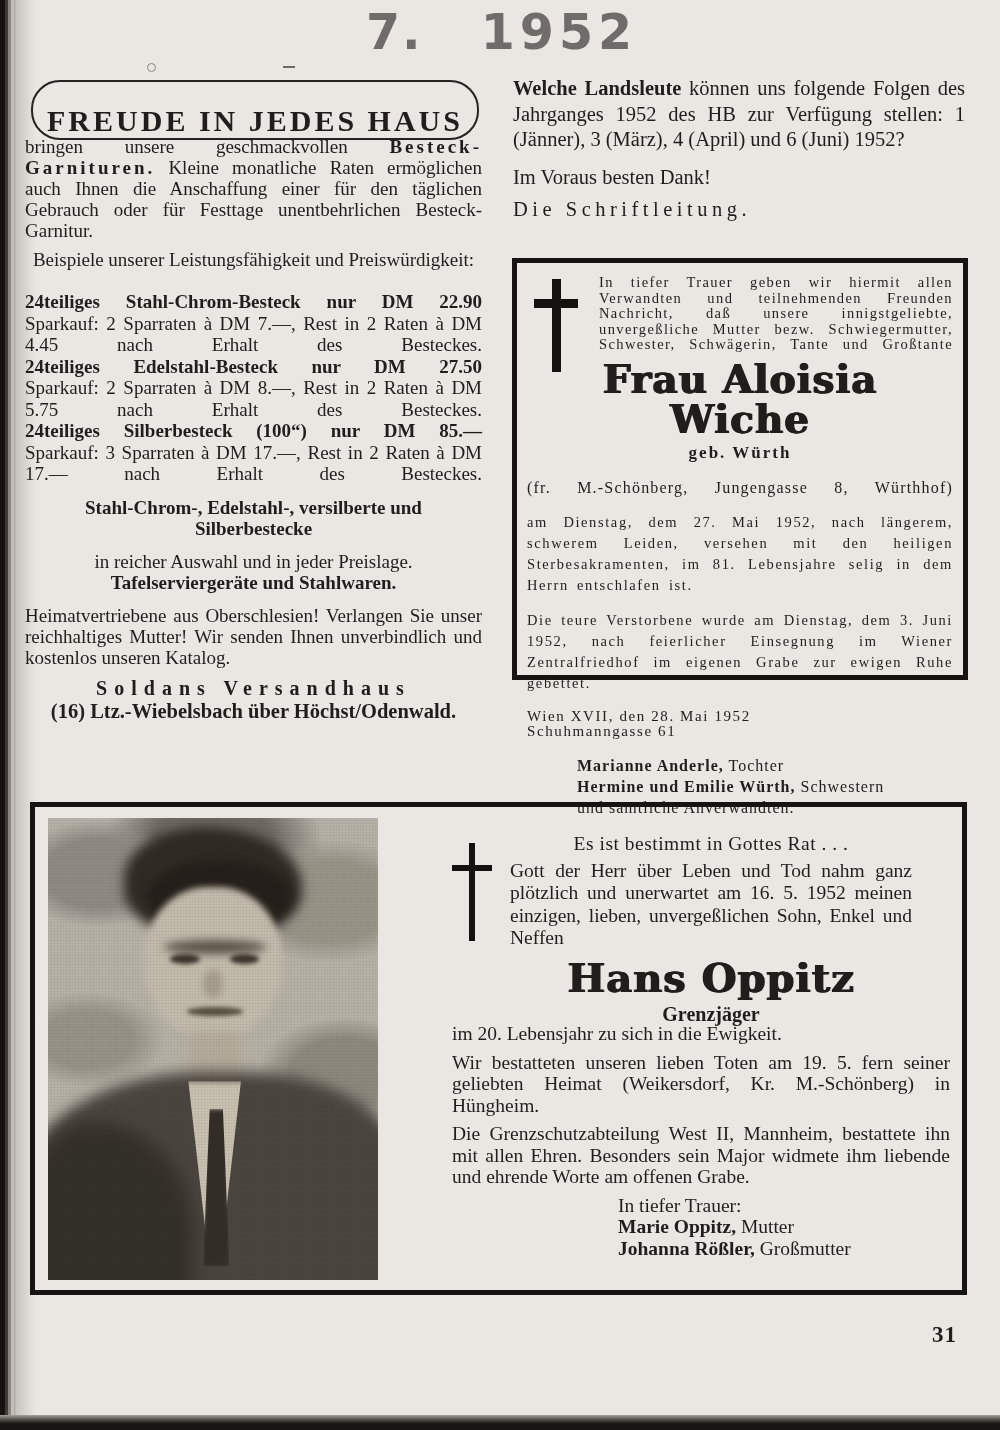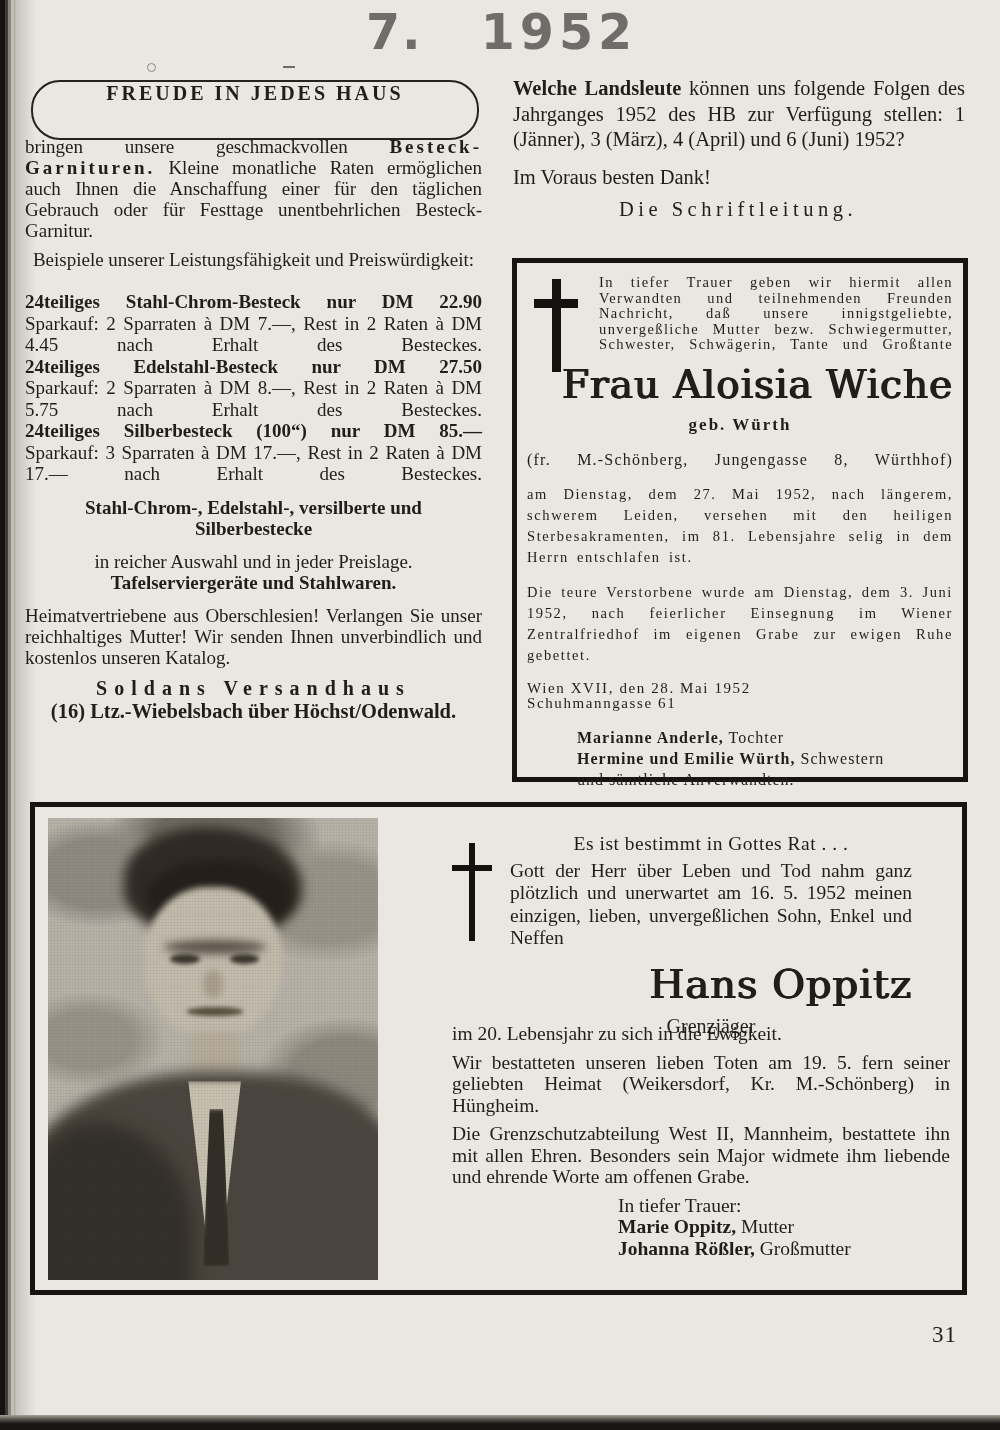--- a/index.html
+++ b/index.html
@@ -29,22 +29,22 @@
   .stamp{
     position:absolute;left:366px;top:4px;
     font-family:"DejaVu Sans", sans-serif;font-weight:bold;
     font-size:49px;color:#6f6d6a;letter-spacing:2px;white-space:nowrap;
   }
   .stamp .yr{margin-left:58px;letter-spacing:5px;}
   
   .banner{
     position:absolute;left:31px;top:80px;width:444px;height:56px;
     border:2px solid #25231f;border-radius:29px;
-    display:flex;align-items:flex-start;justify-content:center;
-    font-weight:bold;font-size:20px;letter-spacing:3px;
+    display:flex;align-items:flex-end;justify-content:center;
+    font-weight:bold;font-size:30px;letter-spacing:3px;
   }
   
   .col-left{position:absolute;left:25px;top:136px;width:457px;font-size:19px;line-height:21px;}
   .col-left p{margin:0;}
   .justify{text-align:justify;}
   .jl{text-align:justify;text-align-last:justify;}
   .center{text-align:center;}
   b{font-weight:bold;}
   .sp1{letter-spacing:3px;font-weight:bold;}
   .head-sm{margin-top:8px !important;}
@@ -52,63 +52,63 @@
   .range-head{margin-top:12px !important;font-weight:bold;}
   .range-sub{margin-top:12px !important;}
   .range-sub2{font-weight:bold;}
   .catalog{margin-top:12px !important;}
   .company{margin-top:10px !important;font-weight:bold;letter-spacing:7px;font-size:20px;}
   .address{margin-top:2px !important;font-weight:bold;font-size:20.5px;}
 
   .col-right{position:absolute;left:513px;top:76px;width:452px;font-size:20.5px;line-height:25.5px;}
   .col-right p{margin:0;}
   .thanks{margin-top:12px !important;}
-  .schrift{margin-top:7px !important;text-align:center;letter-spacing:4.5px;padding-right:2px;}
+  .schrift{margin-top:7px !important;text-align:left;letter-spacing:4.5px;padding-right:2px;}
 
   
   .obit1{
-    position:absolute;left:512px;top:258px;width:456px;height:524px;
+    position:absolute;left:512px;top:258px;width:456px;height:422px;
     border:5px solid #161411;box-sizing:border-box;
     padding:12px 10px 0 10px;
   }
   .obit1 .intro{
     margin:0 0 0 72px;width:354px;
     font-size:14.5px;line-height:15.5px;letter-spacing:1.4px;word-spacing:3px;
   }
   .cross{position:absolute;}
   .cross .v{position:absolute;background:#14120f;}
   .cross .h{position:absolute;background:#14120f;}
   .cross1{left:17px;top:16px;width:44px;height:93px;}
   .cross1 .v{left:18px;top:0;width:9px;height:93px;}
   .cross1 .h{left:0;top:20px;width:44px;height:9px;}
   .obit-name{
-    text-align:right;margin:6px 0 0 0;
-    font-family:"DejaVu Serif", serif;font-weight:normal;
-    font-size:39px;line-height:52px;letter-spacing:1px;
+    text-align:center;margin:6px 0 0 0;
+    font-family:"DejaVu Serif", serif;font-weight:bold;
+    font-size:39px;line-height:40px;letter-spacing:1px;
     text-shadow:1px 0 0 currentColor,-0.6px 0 0 currentColor;
   }
   .obit1 .maiden{margin-top:5px;text-align:center;font-weight:bold;font-size:17px;line-height:18px;letter-spacing:2px;}
   .obit1 .origin{margin-top:7px;text-align:justify;text-align-last:justify;font-size:16px;line-height:17px;letter-spacing:1.2px;}
   .obit1 .para{margin-top:13px;font-size:14.5px;line-height:21px;letter-spacing:1.6px;word-spacing:3px;text-align:justify;}
   .obit1 .place{margin-top:14px;font-size:15px;line-height:15.5px;letter-spacing:1.6px;}
   .obit1 .mourners{margin:13px 0 0 50px;font-size:16px;line-height:21px;letter-spacing:1px;}
 
   .obit2{
     position:absolute;left:30px;top:802px;width:937px;height:493px;
     border:5px solid #161411;box-sizing:border-box;
   }
   .cross2{left:417px;top:36px;width:40px;height:98px;}
   .cross2 .v{left:17px;top:0;width:6px;height:98px;}
   .cross2 .h{left:0;top:22px;width:40px;height:6px;}
   .obit2-upper{position:absolute;left:475px;top:26px;width:402px;font-size:19.5px;line-height:22.5px;}
   .obit2-upper p{margin:0;}
   .obit2-upper .motto{text-align:center;letter-spacing:.5px;}
   .obit2-upper .intro2{margin-top:4px;text-align:justify;text-align-last:justify;}
   .obit2-upper .obit-name{margin-top:8px;font-size:40px;}
-  .obit2-upper .rank{margin-top:5px;text-align:center;font-weight:normal;font-size:20px;}
+  .obit2-upper .rank{margin-top:5px;text-align:center;font-weight:bold;font-size:20px;}
   .obit2-lower{position:absolute;left:417px;top:216px;width:498px;font-size:19.5px;line-height:21.5px;}
   .obit2-lower p{margin:0;text-align:justify;}
   .obit2-lower .gap{margin-top:7px;}
   .closing-block{margin:7px 0 8px 166px;text-align:left !important;line-height:21.5px;}
   .closing-block p{text-align:left;}
 
   
   .photo{
     position:absolute;left:13px;top:11px;width:330px;height:462px;
     background:
@@ -134,21 +134,21 @@
   .p-jacket-d{left:-6%;top:66%;width:50%;height:40%;background:#332f29;border-radius:40% 60% 0 0;filter:blur(9px);}
   .p-shirt{left:40%;top:57%;width:21%;height:34%;background:#c8c0b0;clip-path:polygon(12% 0,88% 0,62% 100%,38% 100%);filter:blur(3px);}
   .p-tie{left:47%;top:63%;width:8%;height:34%;background:#322d26;clip-path:polygon(25% 0,75% 0,100% 100%,0 100%);filter:blur(2px);}
   .p-grain{left:0;top:0;width:100%;height:100%;
     background:
       repeating-linear-gradient(0deg,rgba(40,35,30,.05) 0 1px,rgba(255,255,255,0) 1px 3px),
       repeating-linear-gradient(90deg,rgba(40,35,30,.04) 0 1px,rgba(255,255,255,0) 1px 3px);
   }
   .page-number{
     position:absolute;left:932px;top:1322px;
-    font-weight:normal;font-size:23px;letter-spacing:1px;
+    font-weight:bold;font-size:23px;letter-spacing:1px;
   }
   
   .speck1{position:absolute;left:283px;top:66px;width:12px;height:2px;background:#6d6b67;}
   .speck2{position:absolute;left:147px;top:63px;width:7px;height:7px;border:1.5px solid #8a8781;border-radius:50%;}
 </style>
 </head>
 <body>
 
 <div class="page">
 

